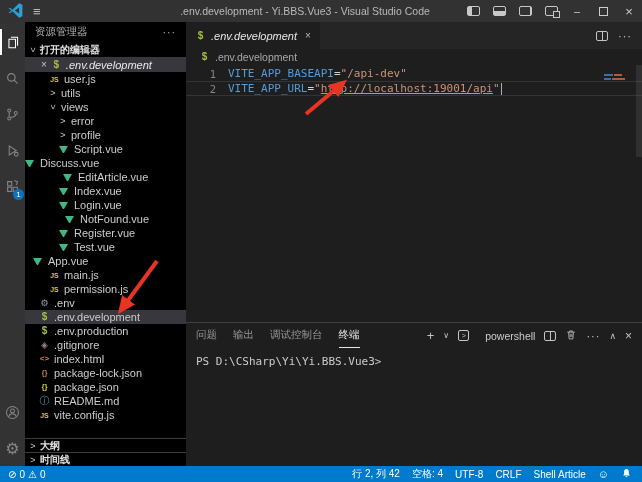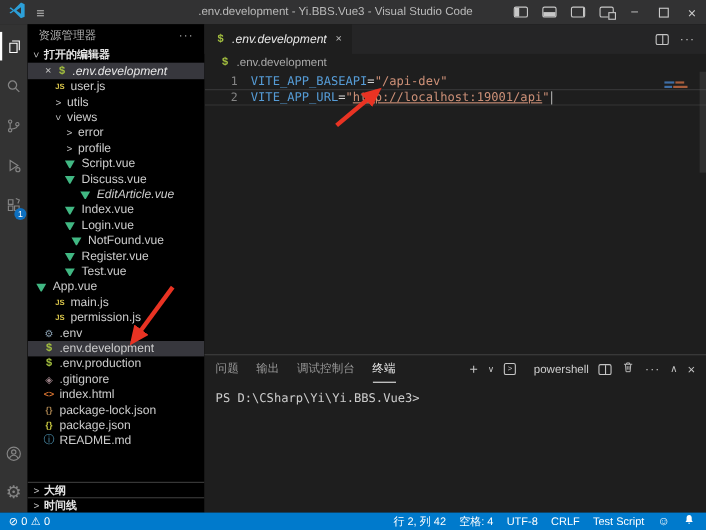--- a/index.html
+++ b/index.html
@@ -234,25 +234,25 @@
             <span class="tree-label">error</span>
           </div>
           <div class="tree-row" style="padding-left: 34px;">
             <span class="chev">&gt;</span>
             <span class="tree-label">profile</span>
           </div>
           <div class="tree-row" style="padding-left: 34px;">
             <span class="vue-tri"></span>
             <span class="tree-label">Script.vue</span>
           </div>
-          <div class="tree-row" style="padding-left: 34px;">
+          <div class="tree-row" style="">
             <span class="vue-tri"></span>
             <span class="tree-label">Discuss.vue</span>
           </div>
-          <div class="tree-row" style="padding-left: 48px; font-style: italic;">
+          <div class="tree-row" style="padding-left: 38px;">
             <span class="vue-tri"></span>
             <span class="tree-label">EditArticle.vue</span>
           </div>
           <div class="tree-row" style="padding-left: 34px;">
             <span class="vue-tri"></span>
             <span class="tree-label">Index.vue</span>
           </div>
           <div class="tree-row" style="padding-left: 34px; text-align: center;">
             <span class="vue-tri"></span>
             <span class="tree-label">Login.vue</span>
@@ -305,20 +305,24 @@
             <span class="fi fi-jsonlock">{}</span>
             <span class="tree-label">package-lock.json</span>
           </div>
           <div class="tree-row" style="padding-left: 14px;">
             <span class="fi fi-json">{}</span>
             <span class="tree-label">package.json</span>
           </div>
           <div class="tree-row" style="padding-left: 14px;">
             <span class="fi fi-info">ⓘ</span>
             <span class="tree-label">README.md</span>
+          </div>
+          <div class="tree-row" style="padding-left: 14px;">
+            <span class="fi fi-js">JS</span>
+            <span class="tree-label">vite.config.js</span>
           </div>
         </div>
 
       <div class="bottom-sections">
         <div class="section-h">
           <span class="chev">&gt;</span>
           <span>大纲</span>
         </div>
         <div class="section-h">
           <span class="chev">&gt;</span>
@@ -409,21 +413,21 @@
         <span>0</span>
         <span>⚠</span>
         <span>0</span>
       </span>
     </div>
     <div class="sbr">
       <span>行 2, 列 42</span>
       <span>空格: 4</span>
       <span>UTF-8</span>
       <span>CRLF</span>
-      <span>Test Script</span>
+      <span>Shell Article</span>
       <span style="font-size:11px;">☺</span>
       <span>
         <svg viewBox="0 0 16 16" width="11" height="11">
             <path fill="#ffffff" d="M8 1.6c-2.1 0-3.4 1.7-3.4 3.9v3L3.2 10.9h9.6L11.4 8.5v-3c0-2.2-1.3-3.9-3.4-3.9zM6.6 12a1.4 1.4 0 002.8 0z"></path>
           </svg>
       </span>
     </div>
   </div>
 
   <svg class="overlay">

